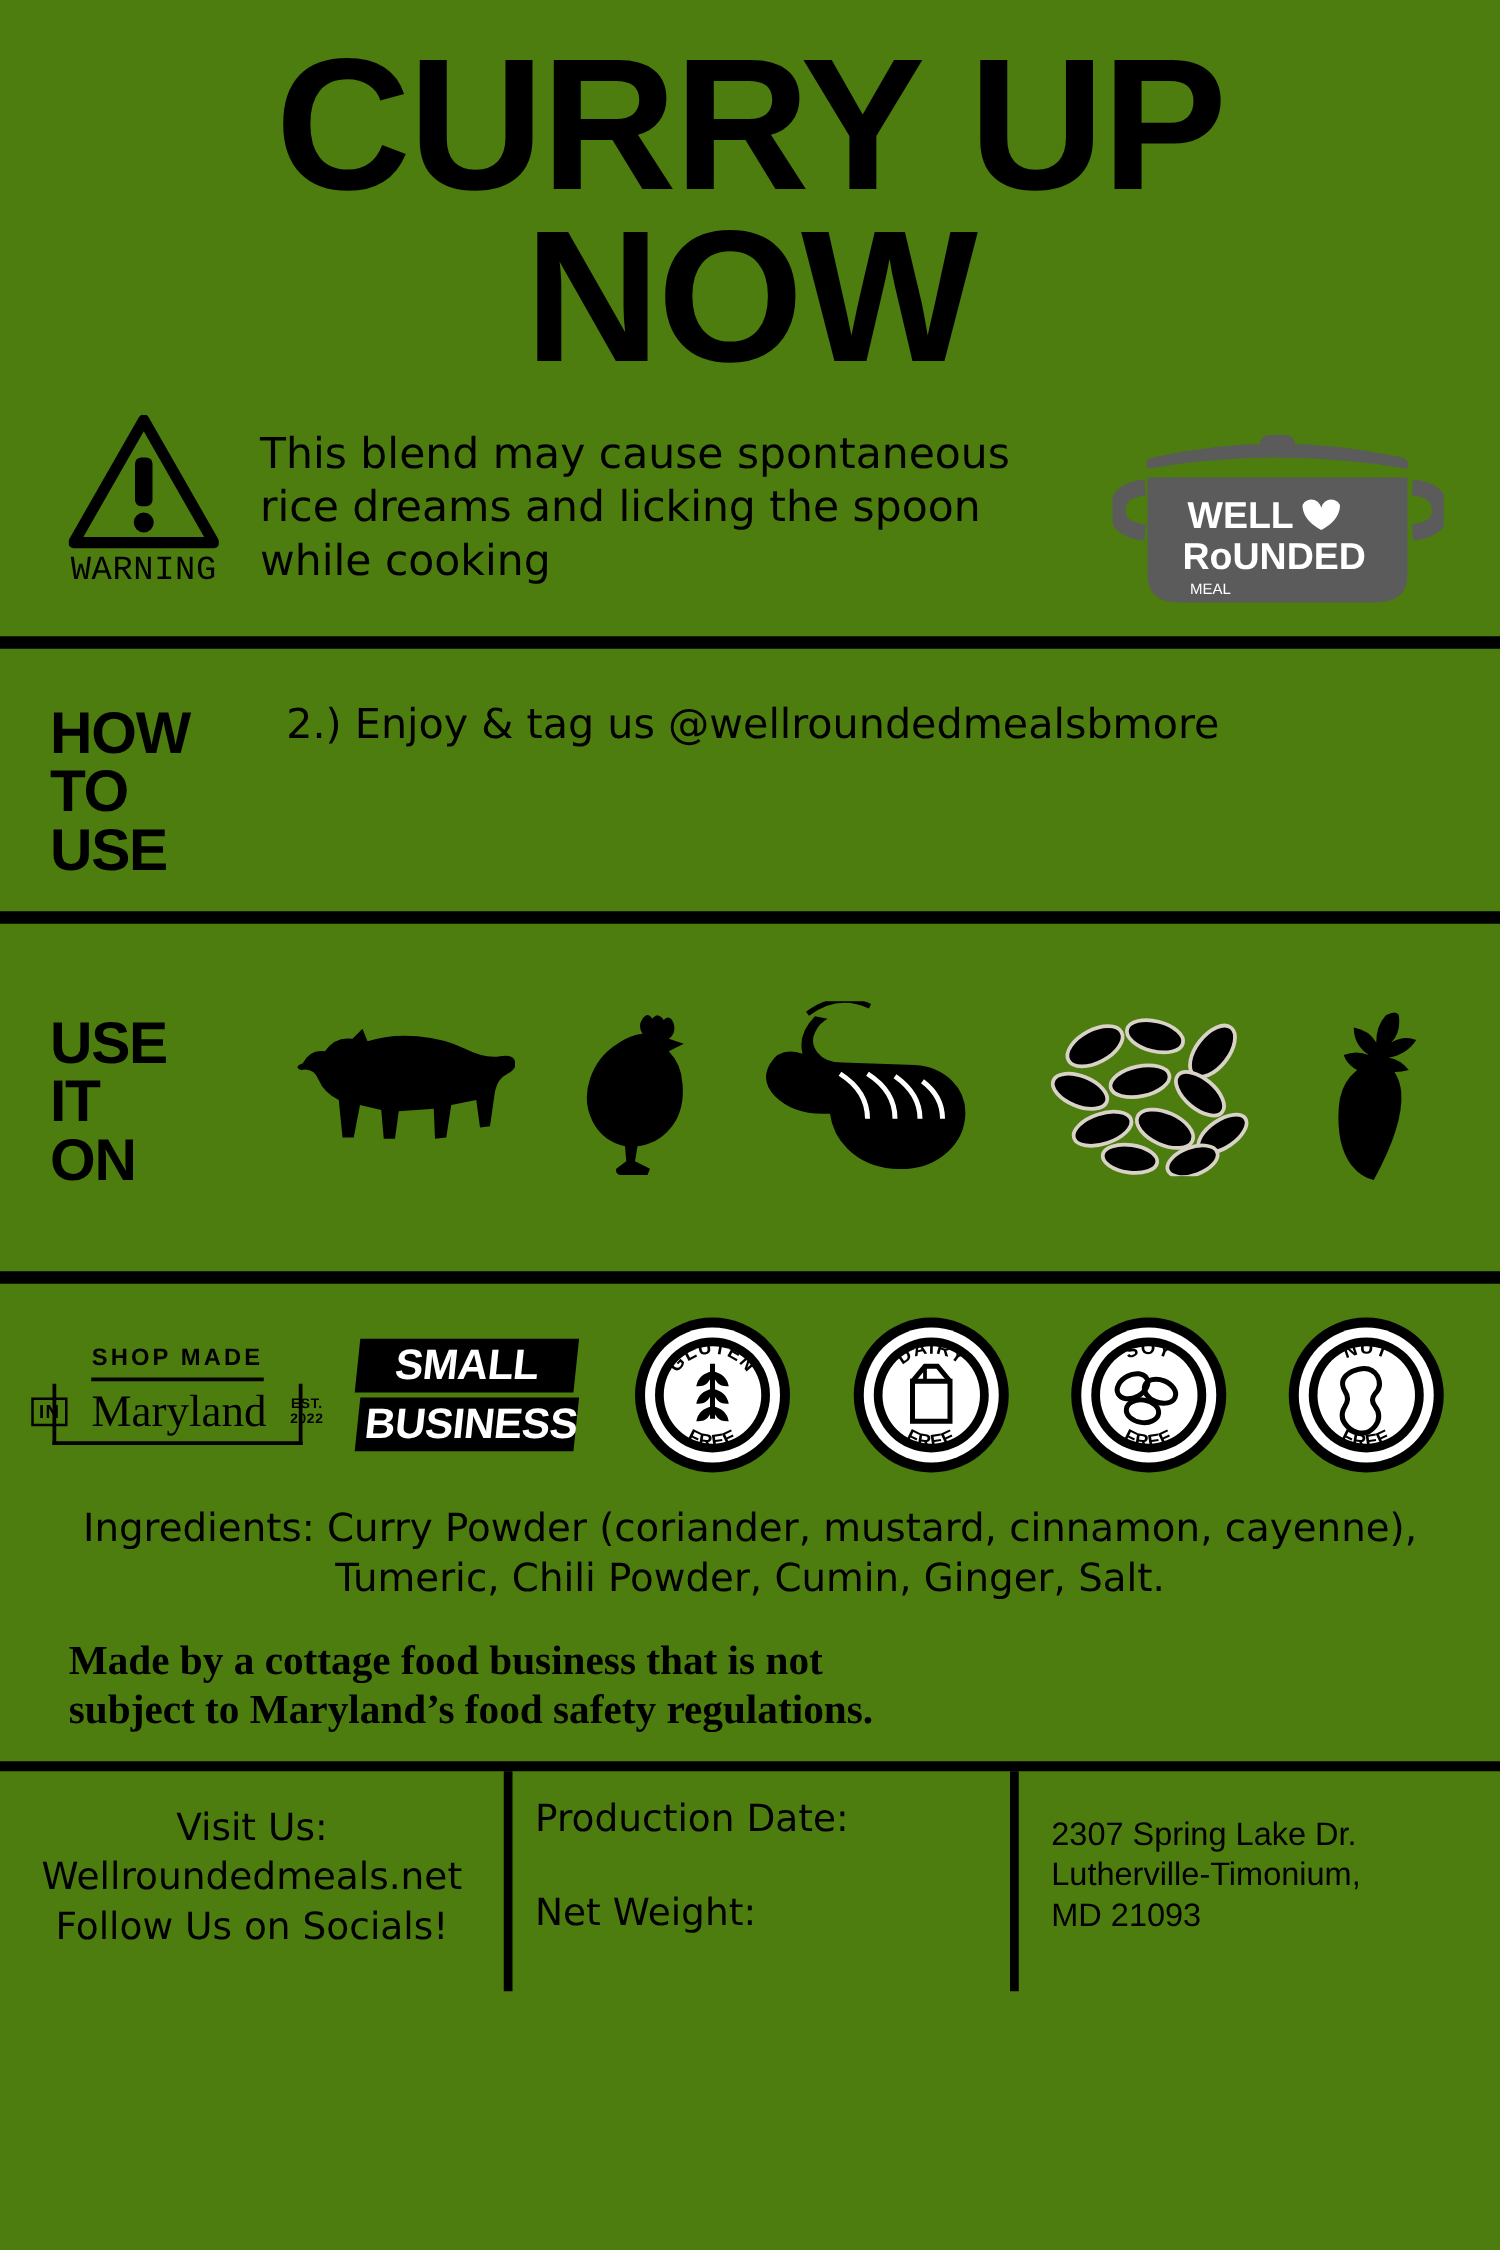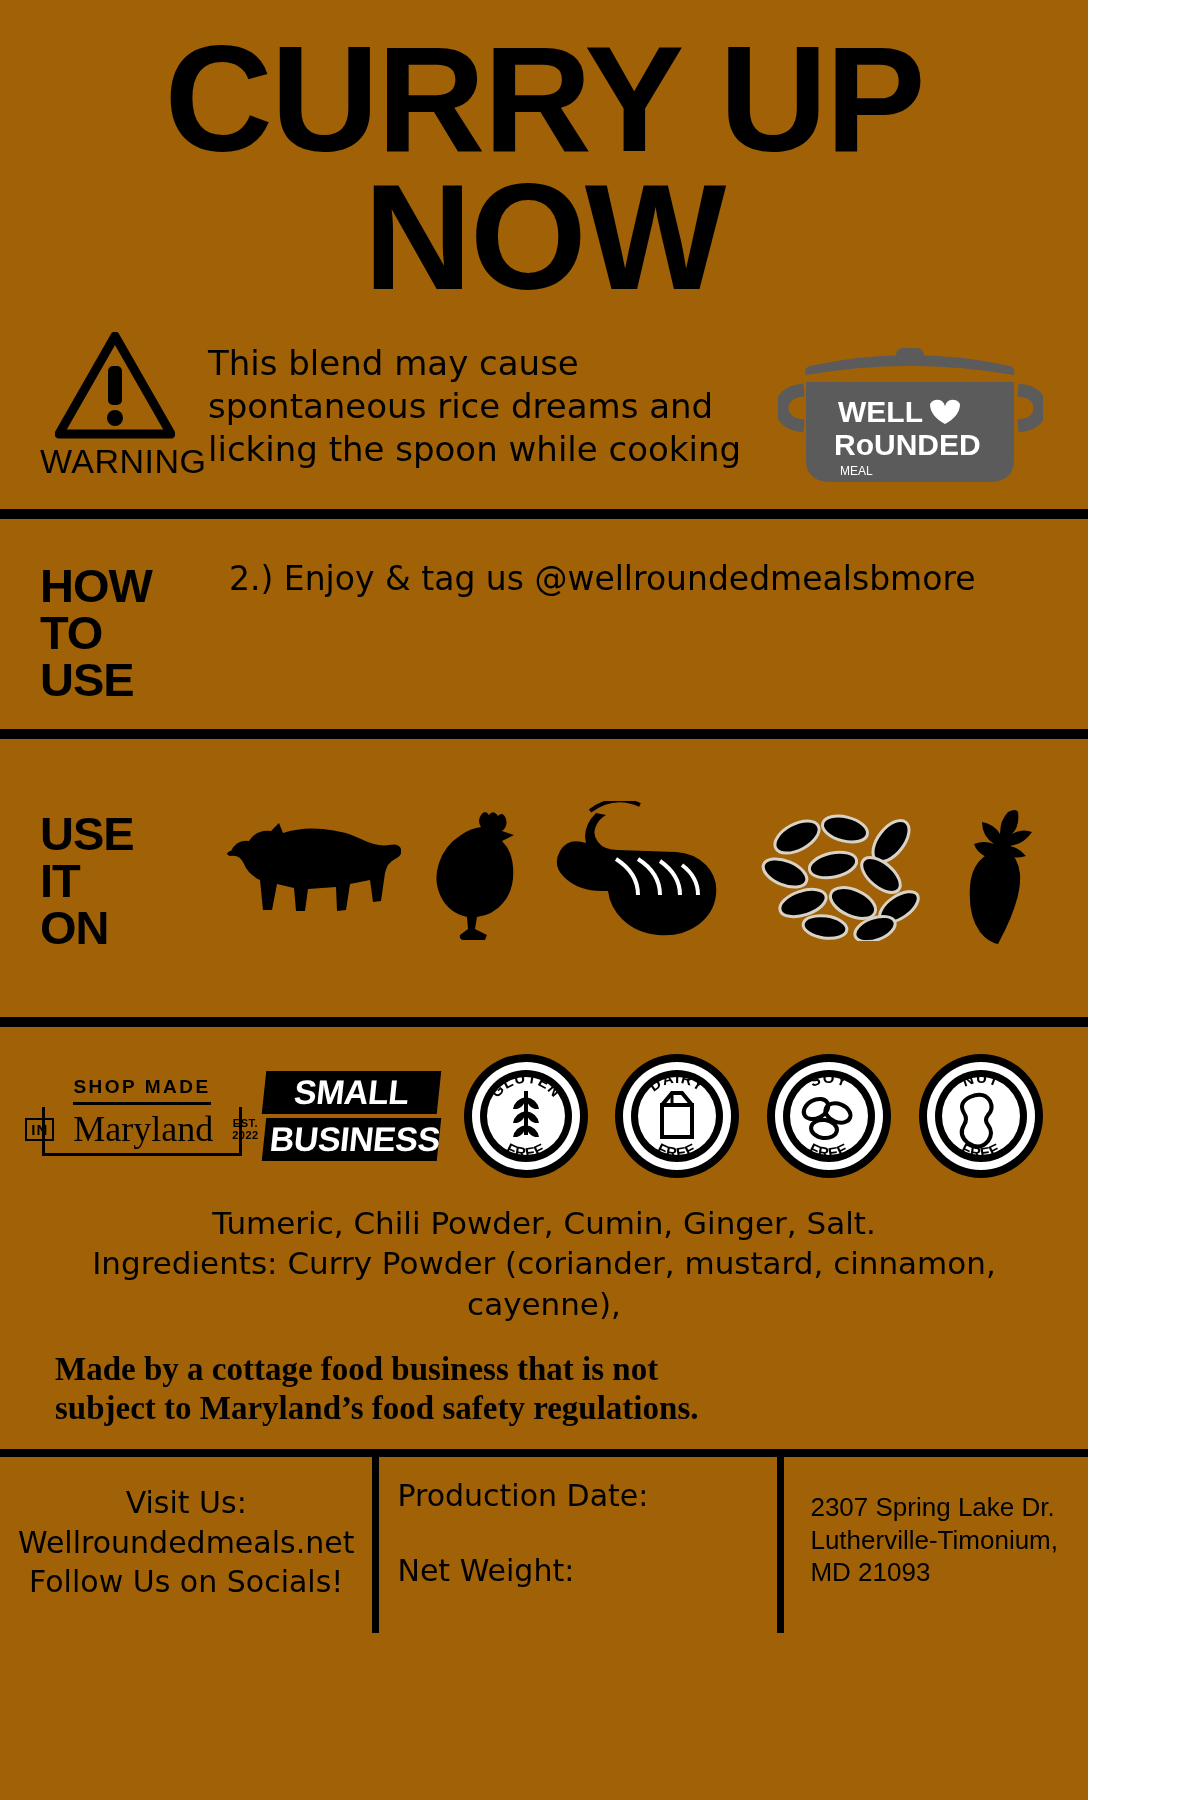--- a/index.html
+++ b/index.html
@@ -9,24 +9,24 @@
   }
   body {
     width: 1200px;
     height: 1800px;
     font-family: "DejaVu Sans", sans-serif;
     color: #000;
     overflow: hidden;
   }
   .label {
     position: relative;
-    width: 1088px;
+    width: 1200px;
     height: 1800px;
     box-sizing: border-box;
-    background: #a16207;
+    background: #4d7c0f;
   }
 
   
   .title-block {
     padding: 30px 60px 0 60px;
     text-align: center;
   }
   .title-line {
     font-family: "Liberation Sans", sans-serif;
     font-weight: 700;
@@ -47,22 +47,22 @@
     gap: 18px;
   }
   .warning-badge {
     width: 150px;
     flex: 0 0 150px;
     text-align: center;
     padding-top: 8px;
   }
   .warning-badge svg { display: block; margin: 0 auto; }
   .warning-word {
-    font-family: Liberation Sans, sans-serif;
-    font-size: 34px;
+    font-family: Liberation Mono, monospace;
+    font-size: 27px;
     font-weight: 400;
     letter-spacing: 0.5px;
     margin-top: 2px;
   }
   .warning-text {
     flex: 1 1 auto;
     font-family: "DejaVu Sans", sans-serif;
     font-size: 34px;
     line-height: 1.26;
     padding-top: 18px;
@@ -470,22 +470,22 @@
         </text>
         <g>
           <path d="M54 46 q14 -6 20 4 q4 8 -2 14 q-4 5 0 10 q6 8 0 16 q-8 10 -20 2 q-10 -8 -4 -18 q4 -6 0 -12 q-6 -10 6 -16z" fill="none" stroke="#000" stroke-width="4"></path>
         </g>
       </svg>
     </div>
 
   </div>
 
   <div class="ingredients">
+    <div>Ingredients: Curry Powder (coriander, mustard, cinnamon, cayenne),</div>
     <div>Tumeric, Chili Powder, Cumin, Ginger, Salt.</div>
-    <div>Ingredients: Curry Powder (coriander, mustard, cinnamon, cayenne),</div>
   </div>
 
   <div class="cottage">
     <div>Made by a cottage food business that is not</div>
     <div>subject to Maryland’s food safety regulations.</div>
   </div>
 
   <div class="footer">
     <div class="f-cell f-mid">
       <div>Visit Us:</div>

